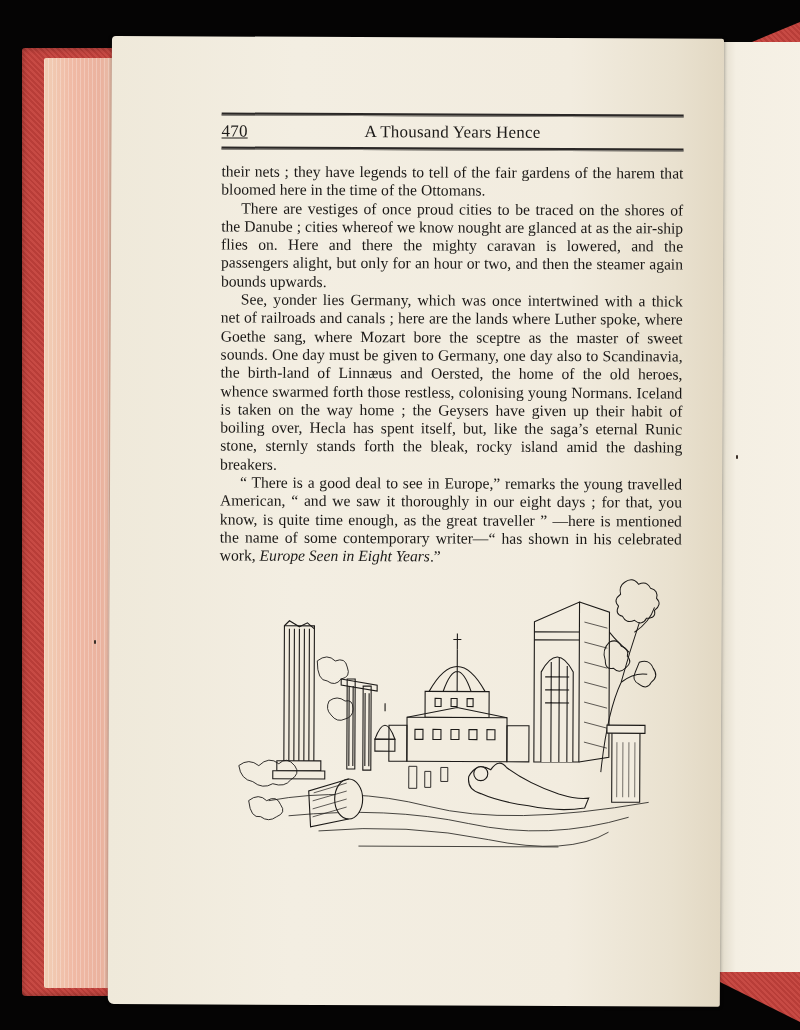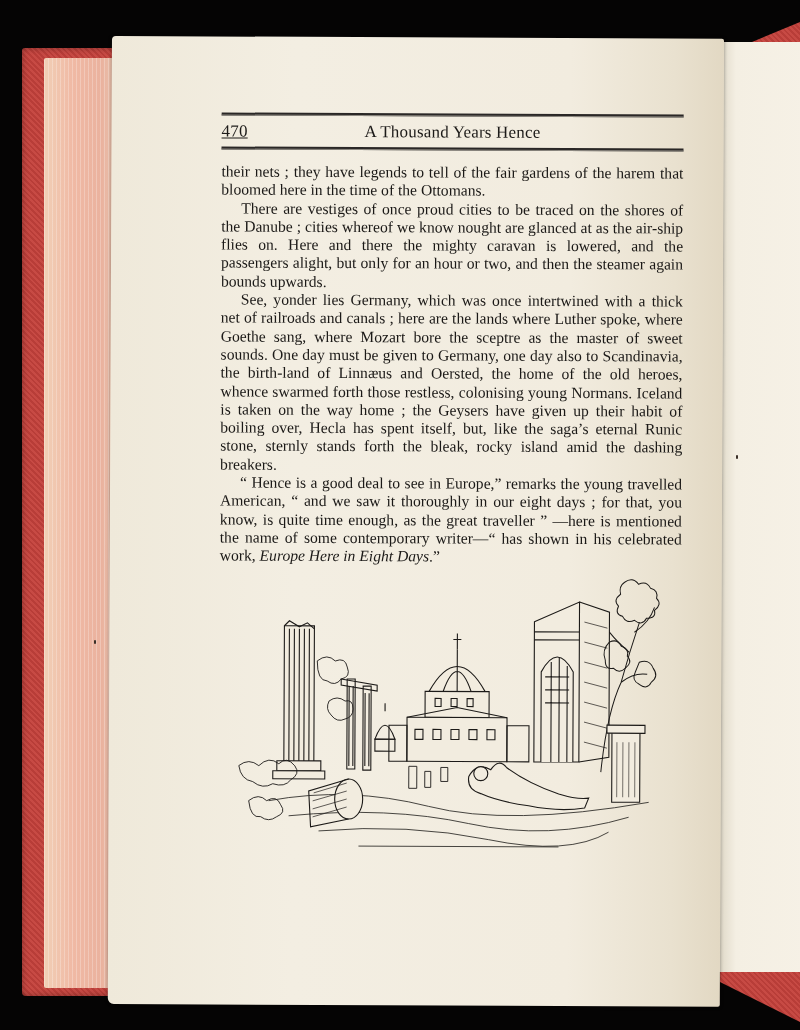--- a/index.html
+++ b/index.html
@@ -135,21 +135,21 @@
       <span class="folio">470</span>
       <span class="head-title">A Thousand Years Hence</span>
     </div>
     <div class="rule"></div>
   </div>
 
   <div class="body-text">
     <p>their nets ;  they have legends to tell of the fair gardens of the harem that bloomed here in the time of the Ottomans.</p>
     <p class="indent">There are vestiges of once proud cities to be traced on the shores of the Danube ;  cities whereof we know nought are glanced at as the air-ship flies on.  Here and there the mighty caravan is lowered, and the passengers alight, but only for an hour or two, and then the steamer again bounds upwards.</p>
     <p class="indent">See, yonder lies Germany, which was once intertwined with a thick net of railroads and canals ;  here are the lands where Luther spoke, where Goethe sang, where Mozart bore the sceptre as the master of sweet sounds.  One day must be given to Germany, one day also to Scandinavia, the birth-land of Linnæus and Oersted, the home of the old heroes, whence swarmed forth those restless, colonising young Normans.  Iceland is taken on the way home ; the Geysers have given up their habit of boiling over, Hecla has spent itself, but, like the saga’s eternal Runic stone, sternly stands forth the bleak, rocky island amid the dashing breakers.</p>
-    <p class="indent"><span>“ Hence is a good deal to see in Europe,” remarks the young travelled American, “ and we saw it thoroughly in our eight days ; for that, you know, is quite time enough, as the great traveller ” —here is mentioned the name of some contemporary writer—“ has shown in his celebrated work, </span><em>Europe Here in Eight Days</em><span>.”</span></p>
+    <p class="indent"><span>“ There is a good deal to see in Europe,” remarks the young travelled American, “ and we saw it thoroughly in our eight days ; for that, you know, is quite time enough, as the great traveller ” —here is mentioned the name of some contemporary writer—“ has shown in his celebrated work, </span><em>Europe Seen in Eight Years</em><span>.”</span></p>
   </div>
 
   <svg class="illustration" viewBox="0 0 450 300" xmlns="http://www.w3.org/2000/svg">
     <g stroke="#1c1a18" fill="none" stroke-width="1.1">
 
       <g stroke-width="0.8">
         <path d="M40 240 Q120 225 200 245 T420 240"></path>
         <path d="M60 255 Q160 245 240 262 T400 255"></path>
         <path d="M90 270 Q180 262 260 278 T380 270"></path>
         <path d="M130 285 L330 285"></path>

